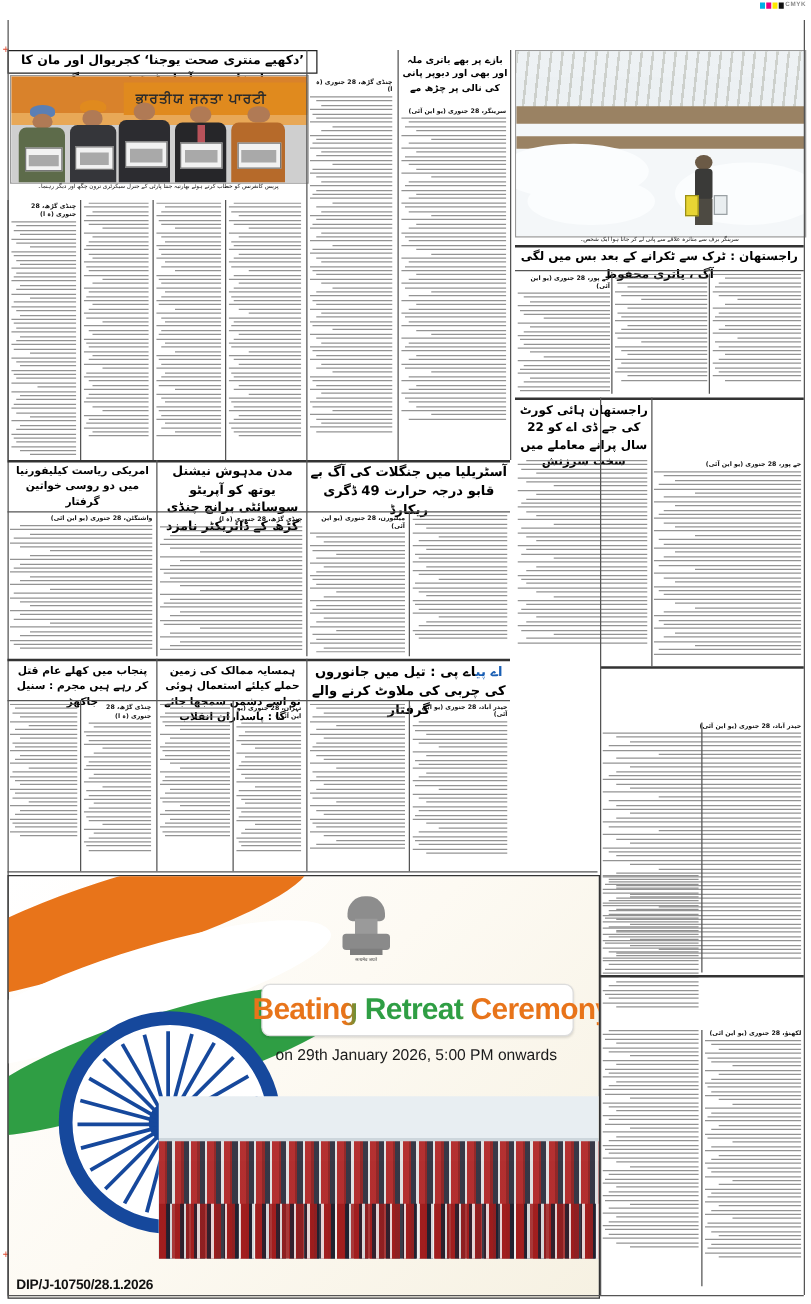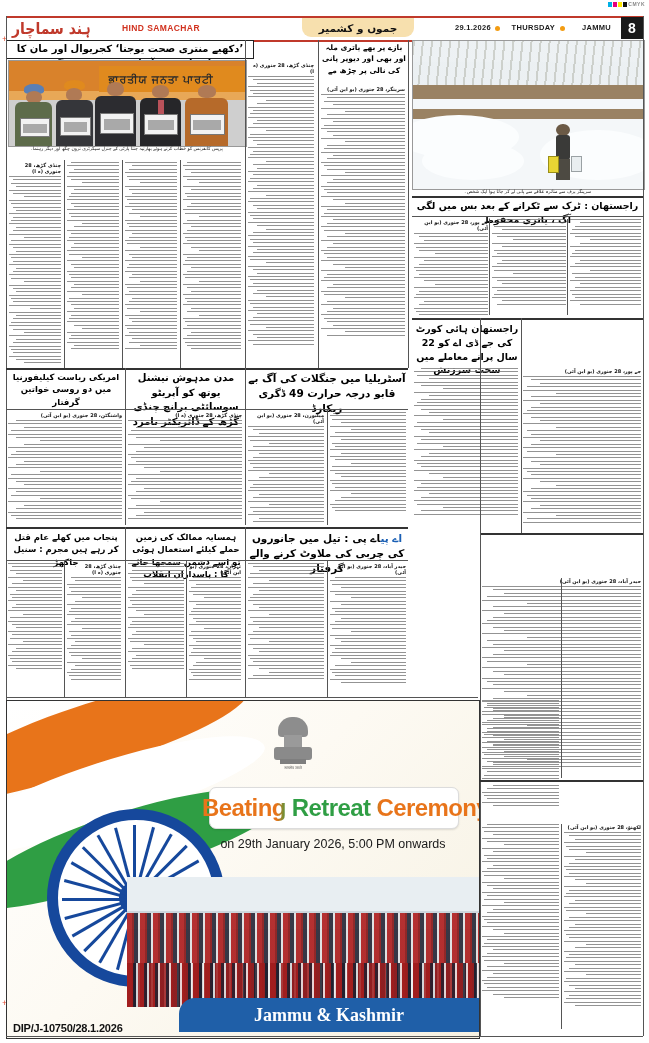--- a/index.html
+++ b/index.html
@@ -129,33 +129,20 @@
   <div class="cmyk">
     <i style="background:#00b0e6"></i>
       <i style="background:#e6007e"></i>
       <i style="background:#ffe800"></i>
       <i style="background:#111"></i>
     <span style="color:#888">CMYK</span>
   </div>
   <div class="crop" style="left:2px;top:36px;">+</div>
   <div class="crop" style="left:2px;top:1000px;">+</div>
 
-  <div class="masthead">
-    <div class="logo-urdu">ہند سماچار</div>
-    <div class="logo-en">HIND SAMACHAR</div>
-    <div class="jk-tab">
-      <span>جموں و کشمیر</span>
-    </div>
-    <div class="md-date">29.1.2026</div>
-    <div class="md-dot" style="right:143px"></div>
-    <div class="md-day">THURSDAY</div>
-    <div class="md-dot" style="right:78px"></div>
-    <div class="md-city">JAMMU</div>
-    <div class="pageno">8</div>
-  </div>
 
   <div class="frame" style="left:6px;top:40px;width:246px;height:17px;border:1px solid #222;">
     <div class="hl hl-top" style="left:0;top:1px;width:246px;font-size:10px;">’دکھیے منتری صحت یوجنا‘ کجریوال اور مان کا انتخابی پی آر اسٹنٹ : ترون چگھ</div>
   </div>
 
   <div class="photo" style="left:8px;top:60px;width:237px;height:85px;">
     <div class="pc">
       <div class="banner"></div>
       <div class="bantxt">ਭਾਰਤੀਯ ਜਨਤਾ ਪਾਰਟੀ</div>
 
@@ -1435,20 +1422,17 @@
     <div class="adbox">
       <span class="adtitle">Beating Retreat Ceremony</span>
     </div>
     <div class="adline1">on 29th January 2026, 5:00 PM onwards</div>
 
     <div class="parade">
       <div class="band"></div>
       <div class="band2"></div>
     </div>
 
-    <div class="jkbanner">
-      <span>Jammu &amp; Kashmir</span>
-    </div>
     <div class="dip">DIP/J-10750/28.1.2026</div>
   </div>
 
   <div class="hline" style="left:6px;top:1036px;width:637px;"></div>
 </div>
 
 </body></html>

